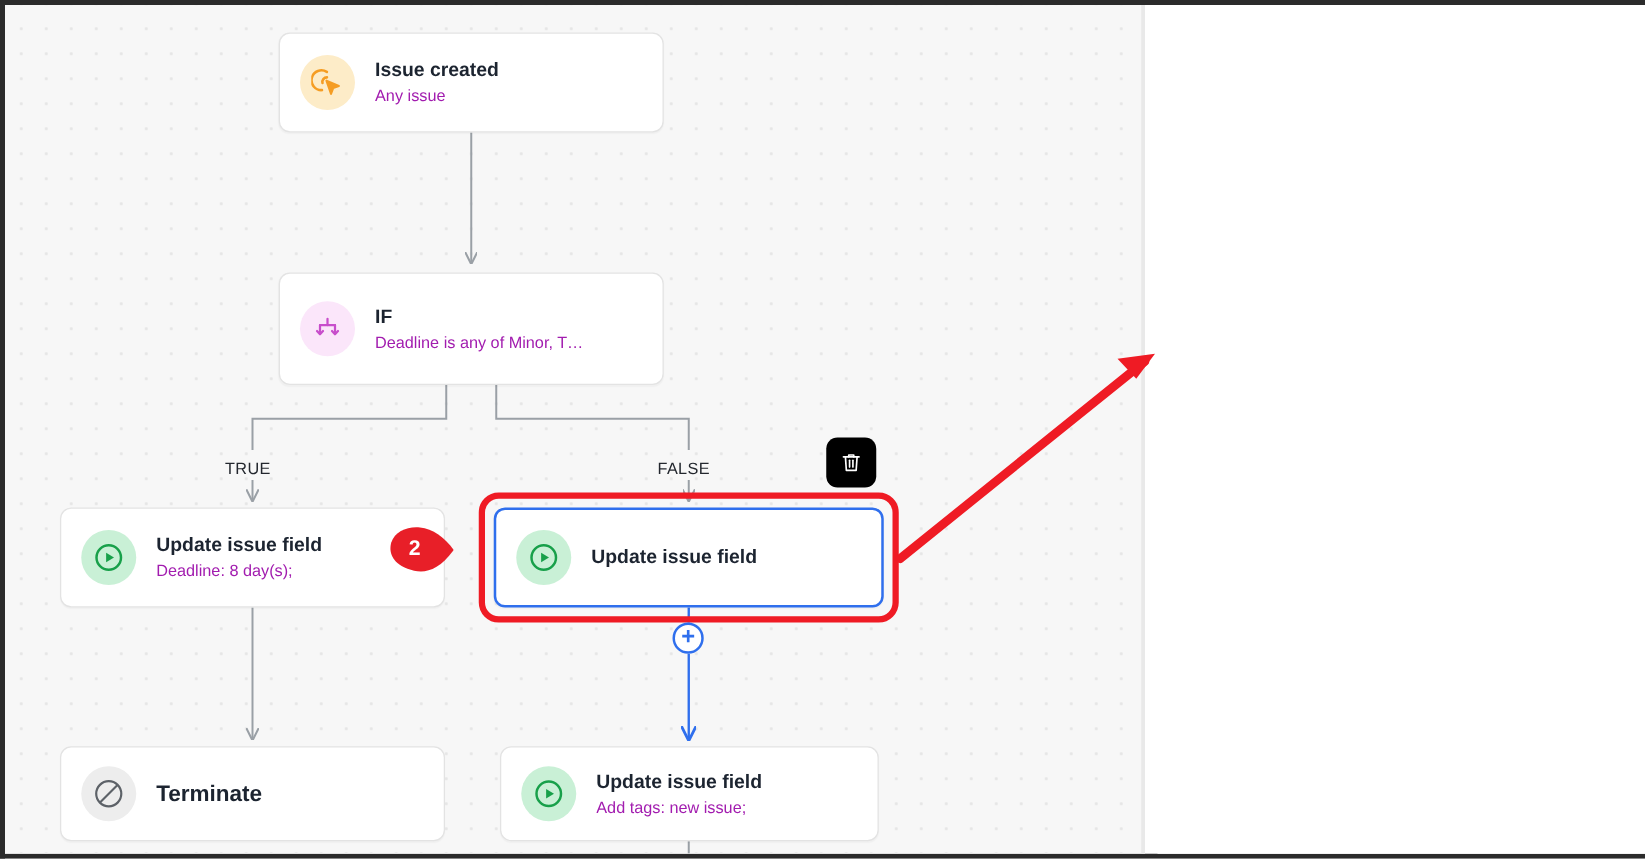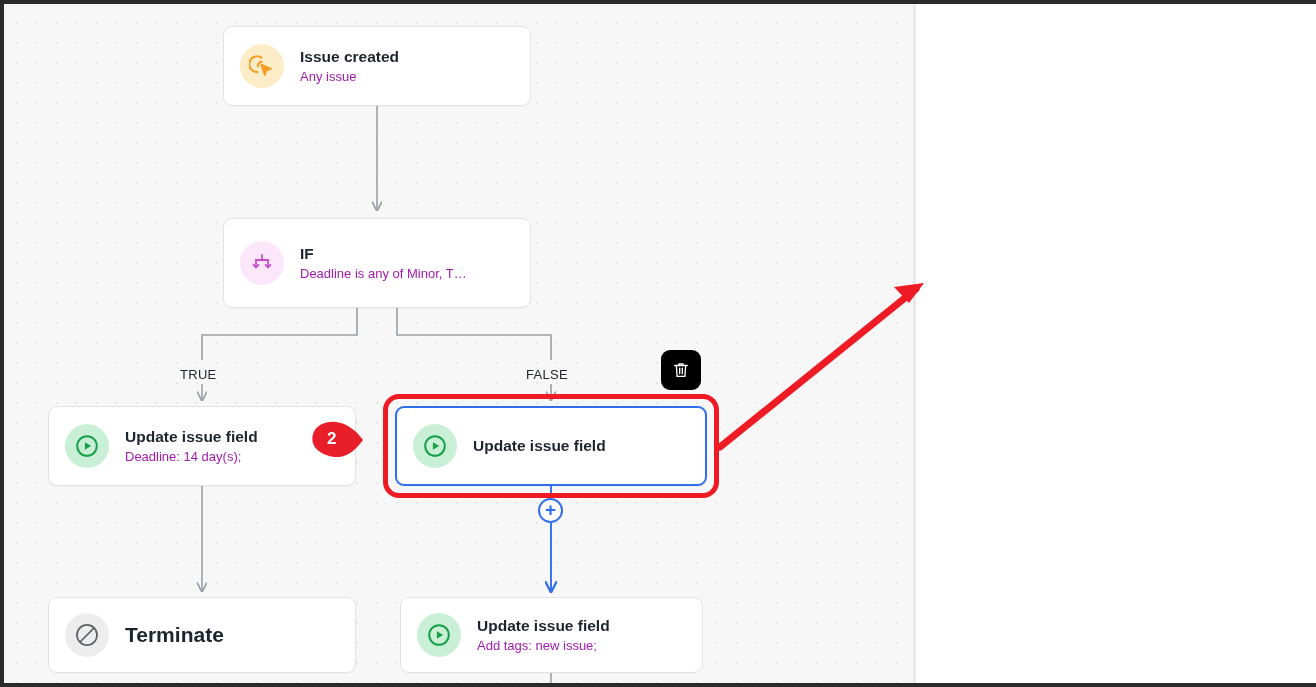--- a/index.html
+++ b/index.html
@@ -70,21 +70,21 @@
   .node-text { display: flex; flex-direction: column; min-width: 0; }
   .node-title {
     font-size: 15.5px; font-weight: bold; color: #1c2430;
     line-height: 1.35; white-space: nowrap;
   }
   .node-sub {
     font-size: 13px; color: #a21caf;
     line-height: 1.35; white-space: nowrap;
     overflow: hidden; text-overflow: ellipsis;
   }
-  .node-single .node-title { font-size: 21px; }
+  .node-single .node-title { font-size: 18px; }
 
   .icon-trigger { background: #fdecc8; }
   .icon-if      { background: #fbe6fa; }
   .icon-action  { background: #c9f0d6; }
   .icon-stop    { background: #ededed; }
 
   .branch-label {
     position: absolute;
     font-size: 13px; color: #23272e;
     letter-spacing: .3px;
@@ -232,21 +232,21 @@
 
     <div class="node" id="node-true">
       <div class="node-icon icon-action">
         <svg width="28" height="28" viewBox="0 0 24 24" fill="none" stroke="#18a04a" stroke-width="1.7">
           <circle cx="12" cy="12" r="8.4"></circle>
           <path d="M10.2 8.8 L15.6 12 L10.2 15.2 Z" fill="#18a04a" stroke="none"></path>
         </svg>
       </div>
       <div class="node-text">
         <div class="node-title">Update issue field</div>
-        <div class="node-sub">Deadline: 14 day(s);</div>
+        <div class="node-sub">Deadline: 8 day(s);</div>
       </div>
     </div>
 
     <div class="marker-2">
       <svg width="54" height="38" viewBox="0 0 54 38" xmlns="http://www.w3.org/2000/svg">
         <path d="M54 19 C 40 38 28 38 17 34 C 4 29 2 20 4 13 C 7 4 17 0 27 1 C 37 2 47 9 54 19 Z" fill="#e81f28"></path>
       </svg>
       <div class="num">2</div>
     </div>
 

